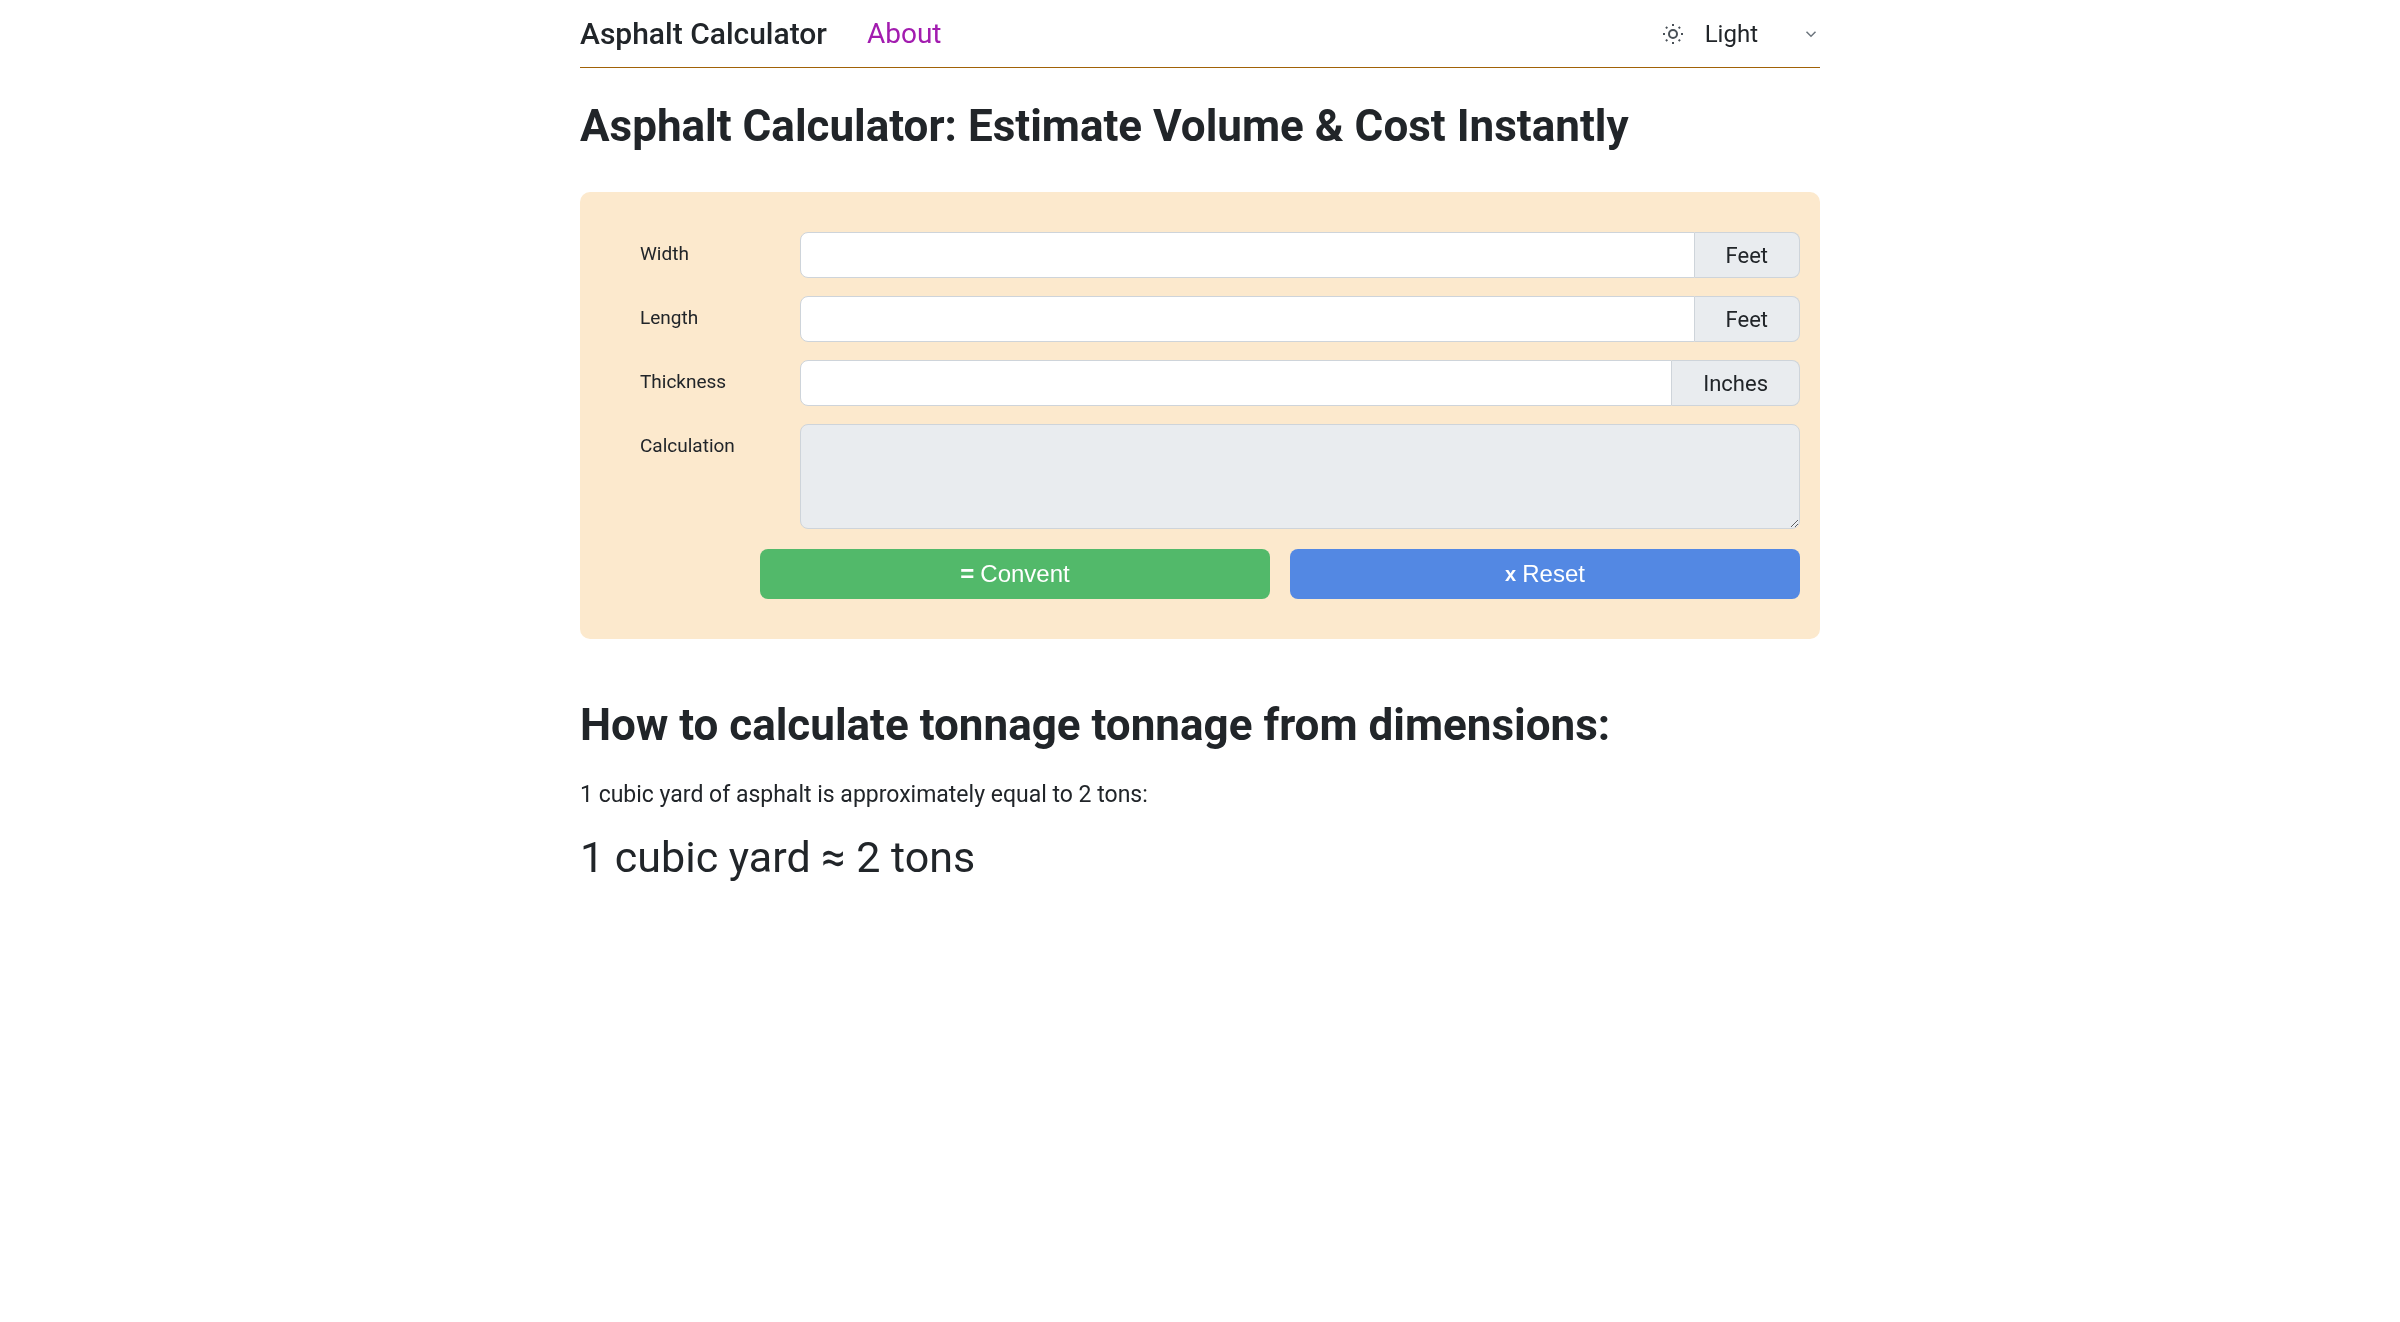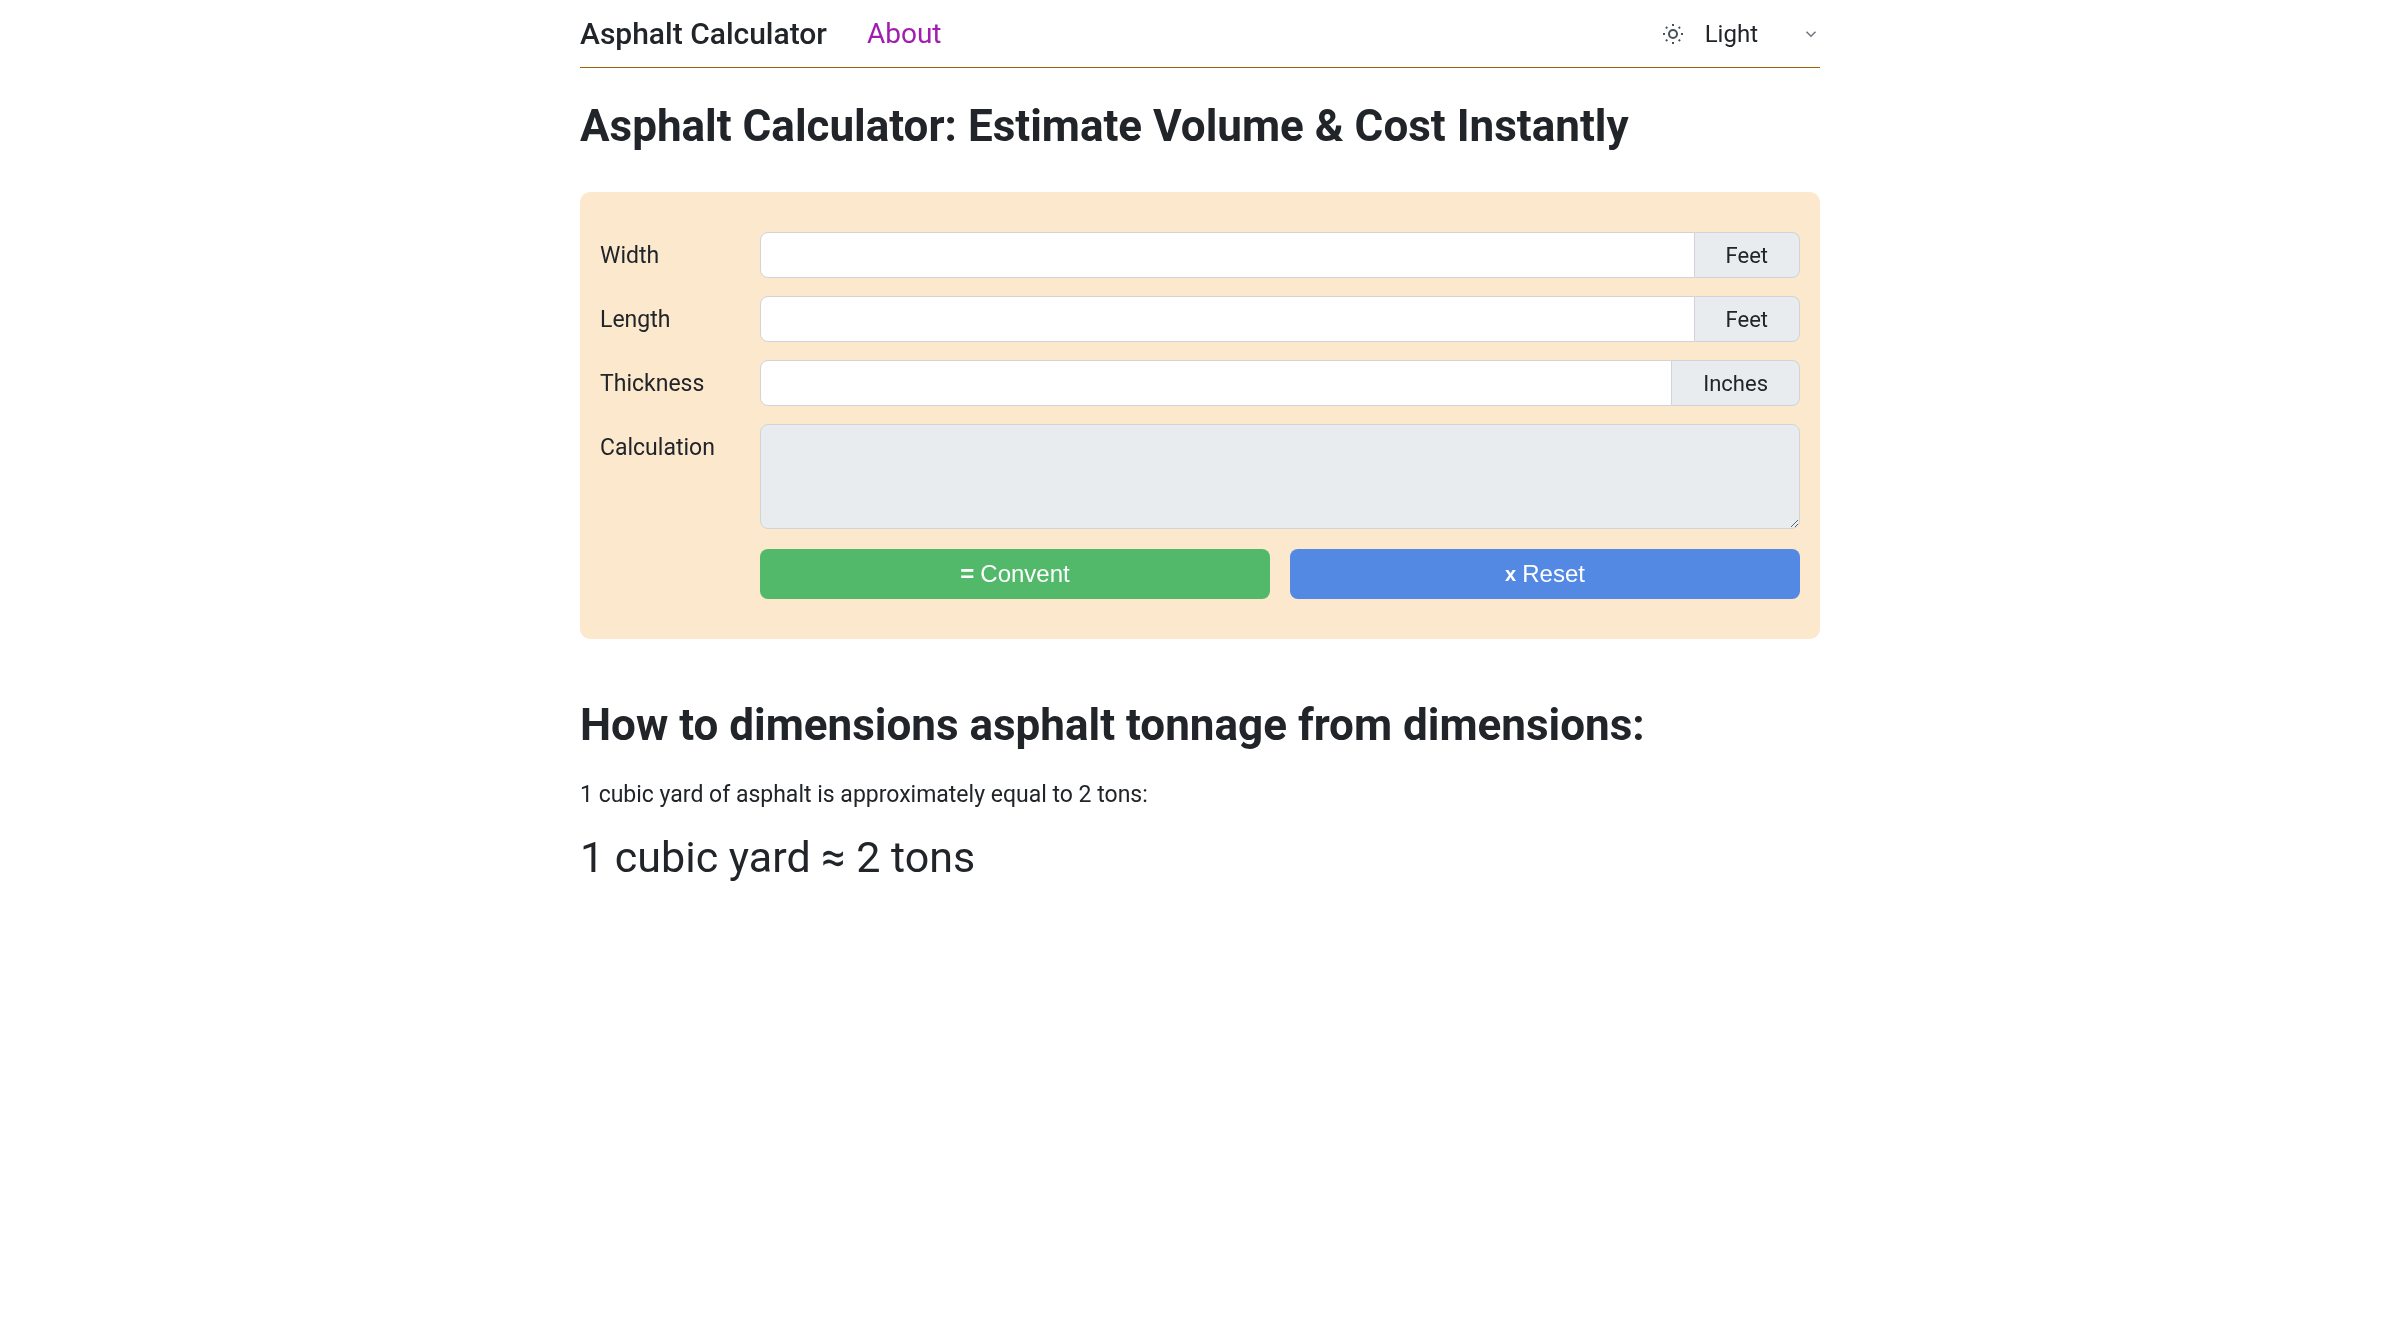--- a/index.html
+++ b/index.html
@@ -93,24 +93,25 @@
     }
     
     .form-row {
       display: flex;
       align-items: flex-start;
       margin-bottom: 18px;
     }
     
     .form-label {
       width: 160px;
-      font-size: 23px;
+      font-size: 19px;
       color: #212529;
       padding-top: 10px;
       flex-shrink: 0;
+      margin-left: 40px;
     }
     
     .form-control-wrap {
       flex: 1;
       display: flex;
     }
     
     .form-input {
       flex: 1;
       height: 46px;
@@ -274,16 +275,16 @@
         <span class="btn-label-prefix">=</span>
         <span>Convent</span>
       </button>
       <button class="btn btn-reset">
         <span class="reset-x">x</span>
         <span>Reset</span>
       </button>
     </div>
   </div>
 
-  <h2 class="section-heading">How to dimensions asphalt tonnage from dimensions:</h2>
+  <h2 class="section-heading">How to calculate tonnage tonnage from dimensions:</h2>
   <p class="body-text">1 cubic yard of asphalt is approximately equal to 2 tons:</p>
   <p class="formula-text">1 cubic yard ≈ 2 tons</p>
 </div>
 
 </body></html>

